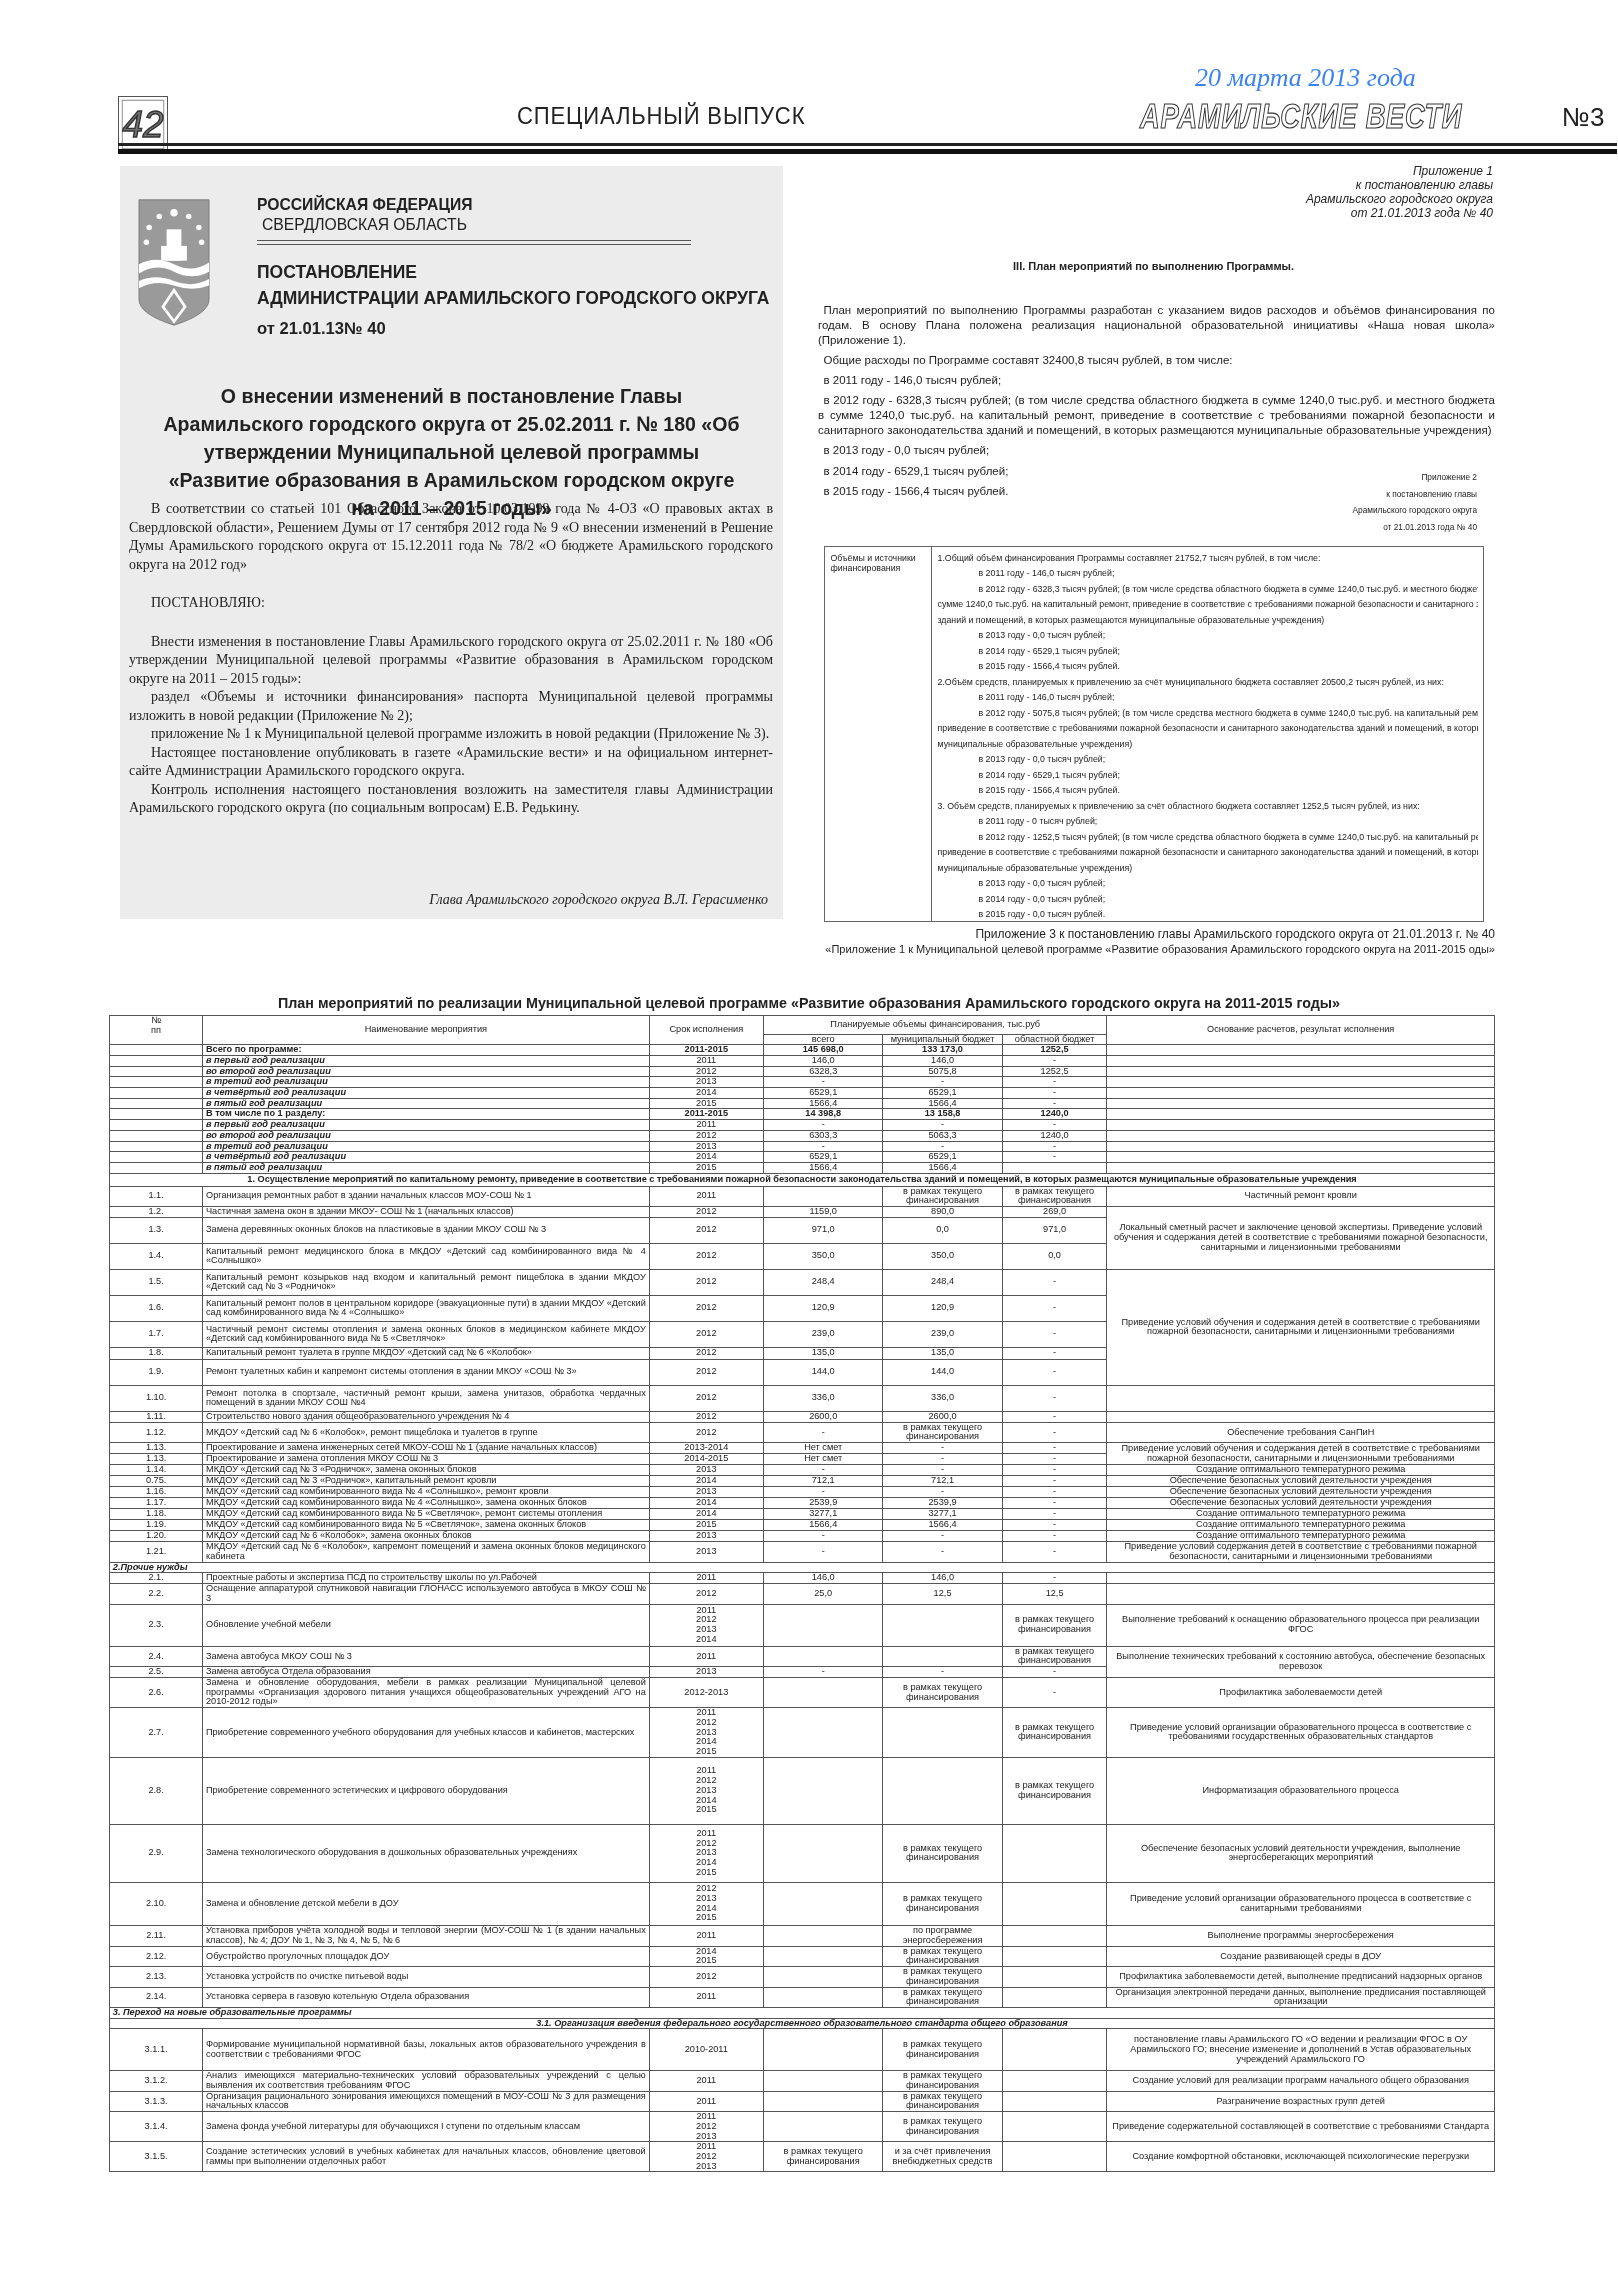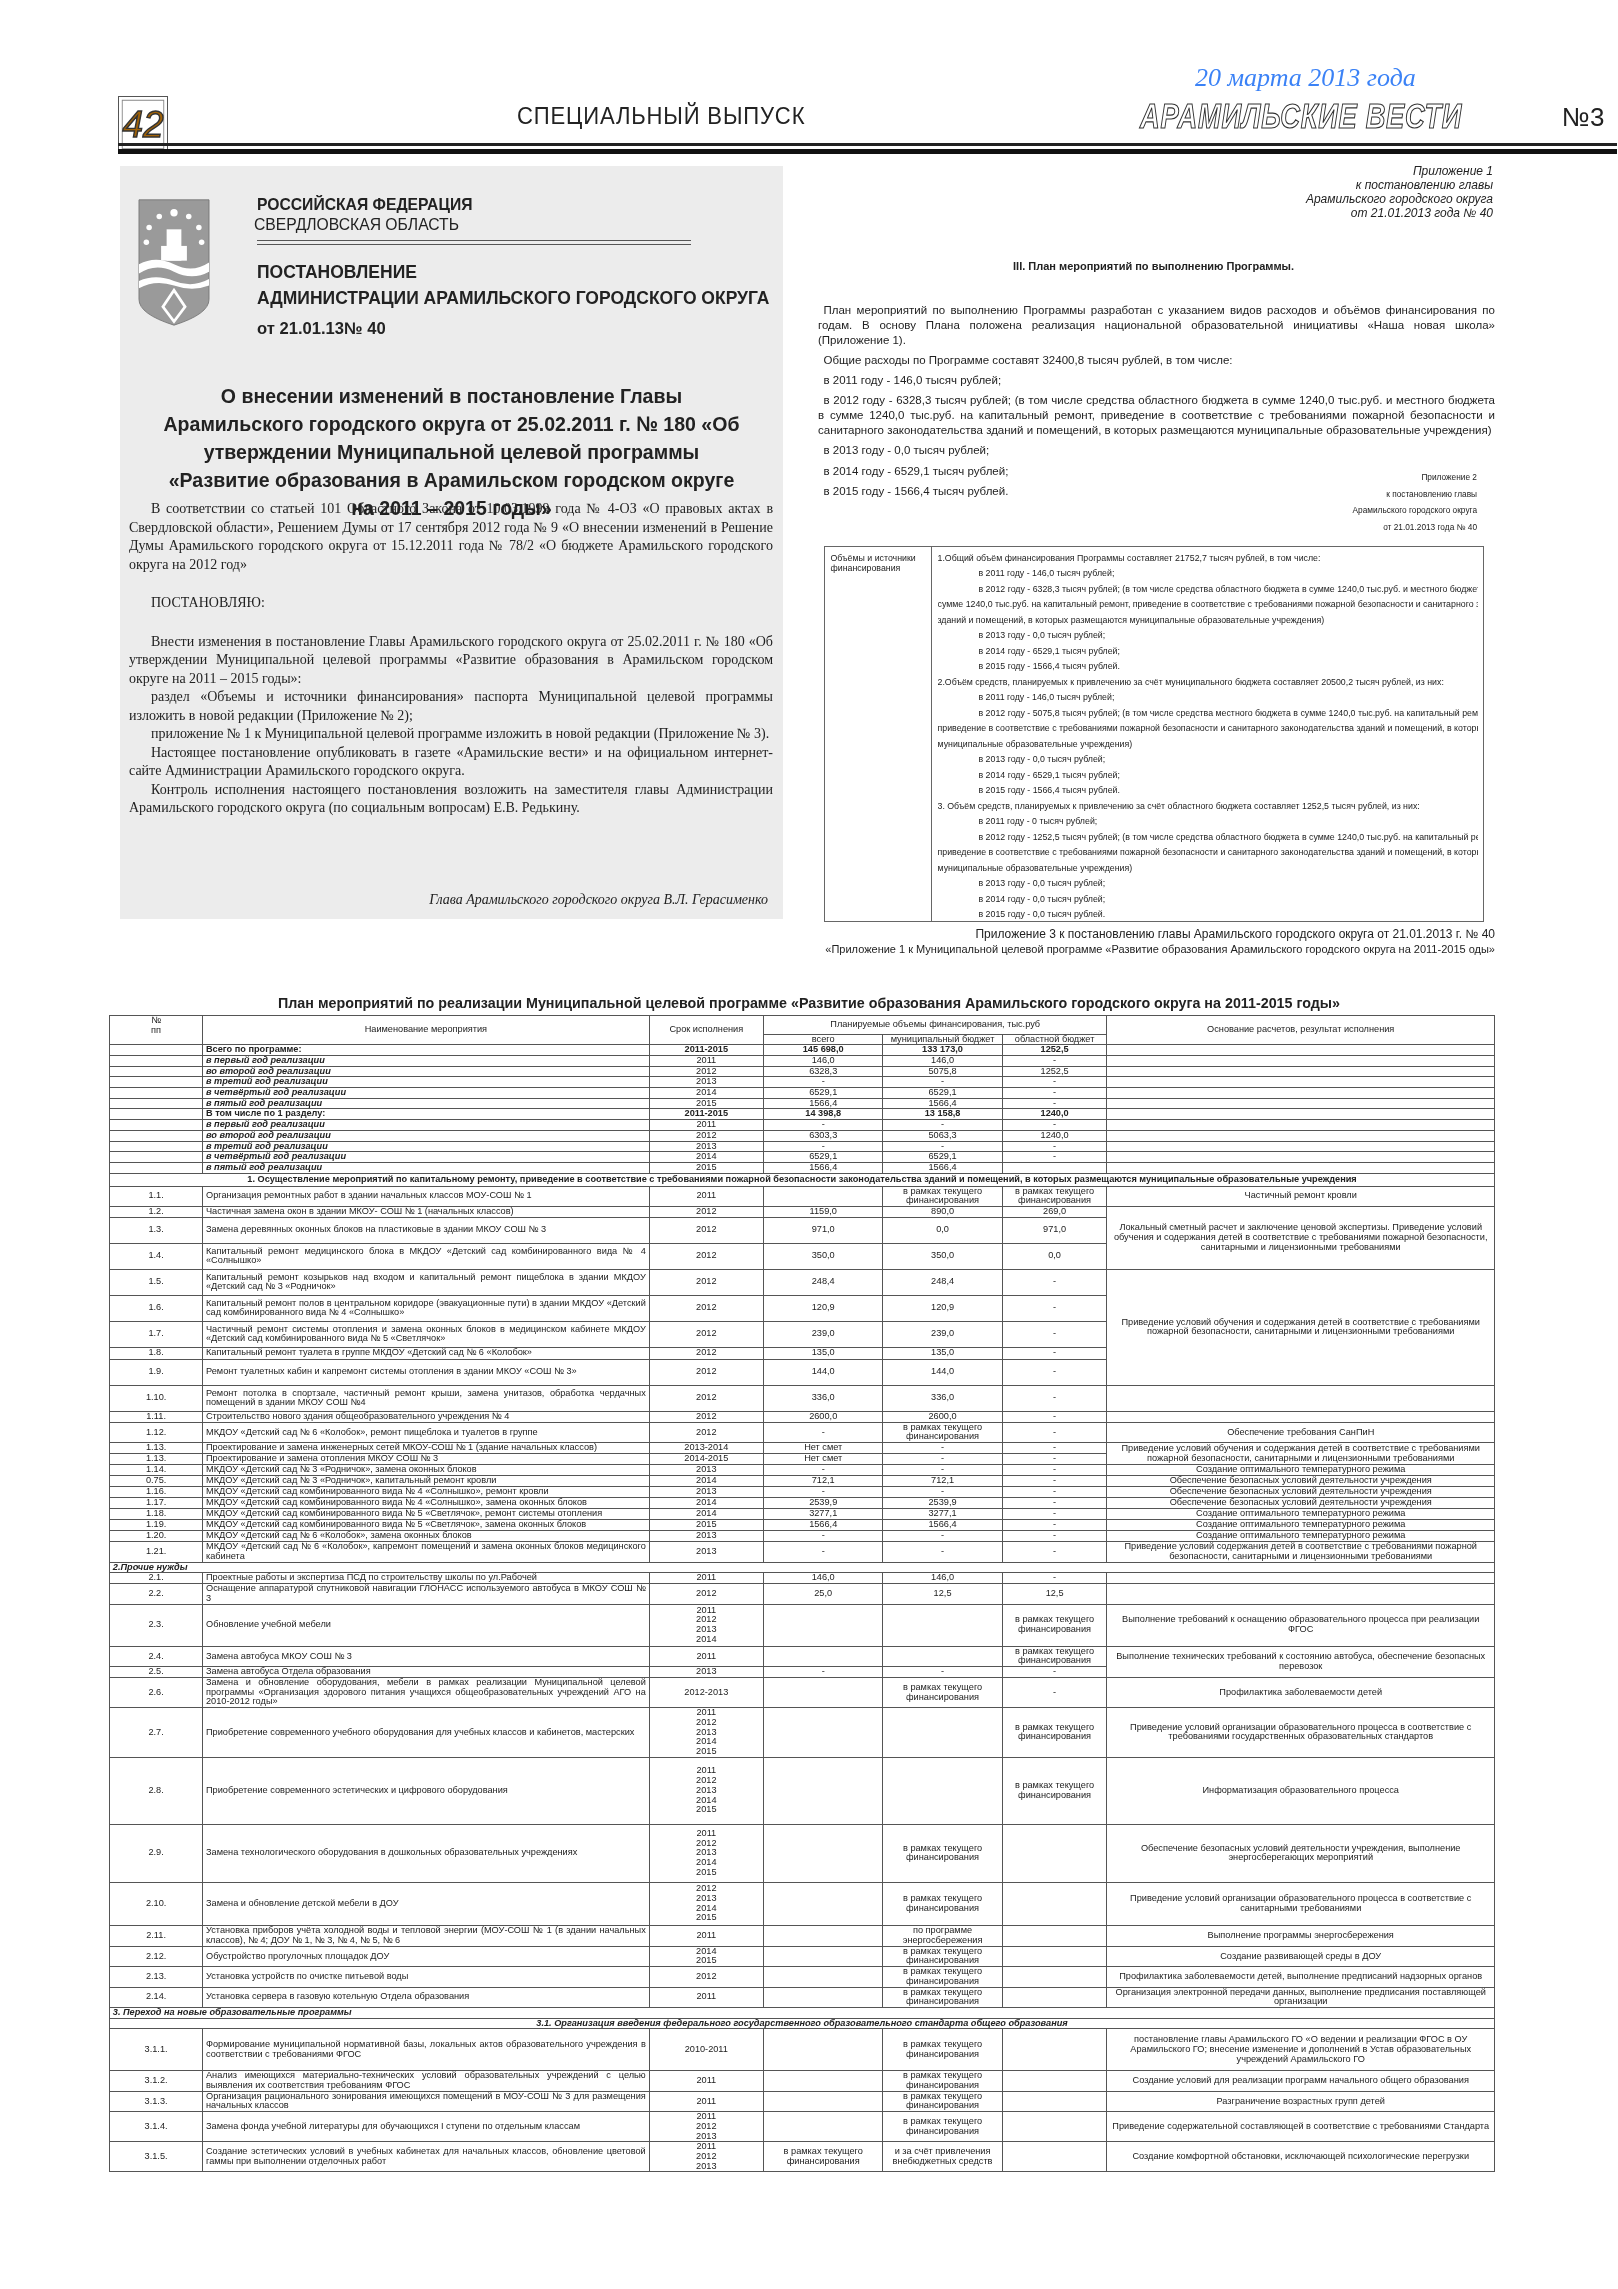--- a/index.html
+++ b/index.html
@@ -1,30 +1,30 @@
 <!DOCTYPE html>
 <html style="font-size:14.8px"><head>
 <meta charset="utf-8">
 <style>
   html,body{margin:0;padding:0;background:#fff;}
   body{width:1619px;height:2290px;position:relative;overflow:hidden;font-family:"Liberation Sans",sans-serif;color:#222;}
   .abs{position:absolute;}
   
-  .page-num{left:118px;top:96px;width:48px;height:55px;border:1.8px solid #555;box-shadow:inset 0 0 0 2.8px #fff, inset 0 0 0 3.7px #888;font:italic 37px "Liberation Sans",sans-serif;color:#a16207;-webkit-text-stroke:1.4px #333;text-align:center;line-height:55px;}
+  .page-num{left:118px;top:96px;width:48px;height:55px;border:1.8px solid #555;box-shadow:inset 0 0 0 2.8px #fff, inset 0 0 0 3.7px #888;font:italic 37px "Liberation Sans",sans-serif;color:#737373;-webkit-text-stroke:1.4px #333;text-align:center;line-height:55px;}
   .section-title{left:517px;top:102px;font:24px "Liberation Sans",sans-serif;letter-spacing:0.9px;color:#222;transform:scaleX(0.92);transform-origin:left;}
   .hdr-date{left:1195px;top:63px;font:italic 26px "Liberation Serif",serif;color:#3b82f6;}
   .hdr-paper{left:1140px;top:96px;font:italic bold 35px "Liberation Sans",sans-serif;color:#fff;-webkit-text-stroke:1.2px #333;letter-spacing:0.9px;transform:scaleX(0.78);transform-origin:left;}
   .hdr-issue{left:1562px;top:102px;font:26px "Liberation Sans",sans-serif;color:#222;}
   .rule1{left:118px;top:143px;width:1499px;height:2.8px;background:#222;}
   .rule2{left:118px;top:149px;width:1499px;height:4.6px;background:#111;}
   
   .decree{left:120px;top:166px;width:663px;height:753px;background:#ececec;}
   .coat{left:137px;top:198px;width:74px;height:129px;}
   .rf{left:257px;top:196px;font:bold 15.7px "Liberation Sans",sans-serif;}
-  .obl{left:254px;top:216px;font:15.7px "Liberation Sans",sans-serif;}
+  .obl{left:262px;top:216px;font:15.7px "Liberation Sans",sans-serif;}
   .dline{left:257px;top:240px;width:434px;height:2.8px;border-top:0.9px solid #555;border-bottom:0.9px solid #555;}
   .post{left:257px;top:262px;font:bold 17.5px "Liberation Sans",sans-serif;}
   .admin{left:257px;top:288px;font:bold 17.5px "Liberation Sans",sans-serif;}
   .dnum{left:257px;top:319px;font:bold 16.6px "Liberation Sans",sans-serif;}
   .dtitle{left:137px;top:382px;width:629px;text-align:center;font:bold 21px/28px "Liberation Sans",sans-serif;transform:scaleX(0.93);}
   .dbody{left:129px;top:500px;width:644px;font:14px/18.5px "Liberation Serif",serif;text-align:justify;}
   .dbody p{margin:0;text-indent:22px;}
   .dbody .gap{height:20px;}
   .sign{left:129px;top:892px;width:639px;text-align:right;font:italic 14px "Liberation Serif",serif;}
   

